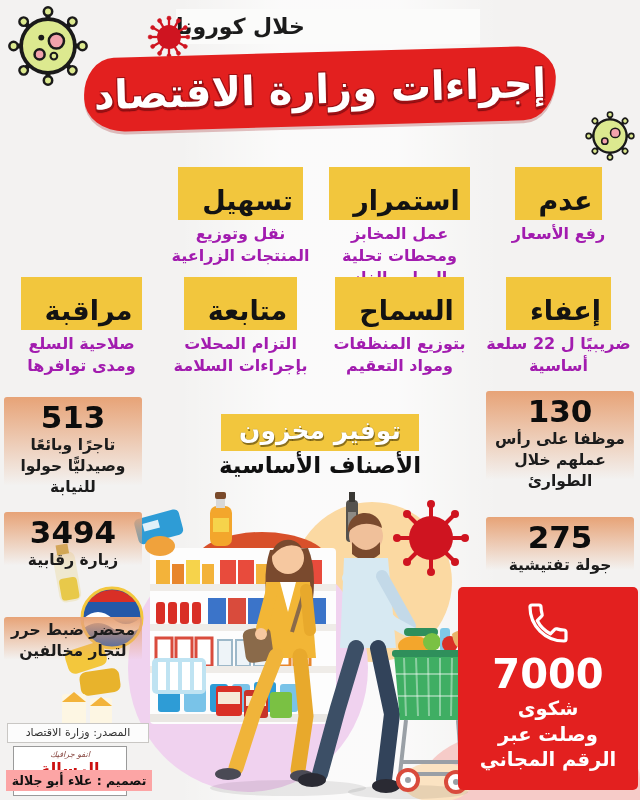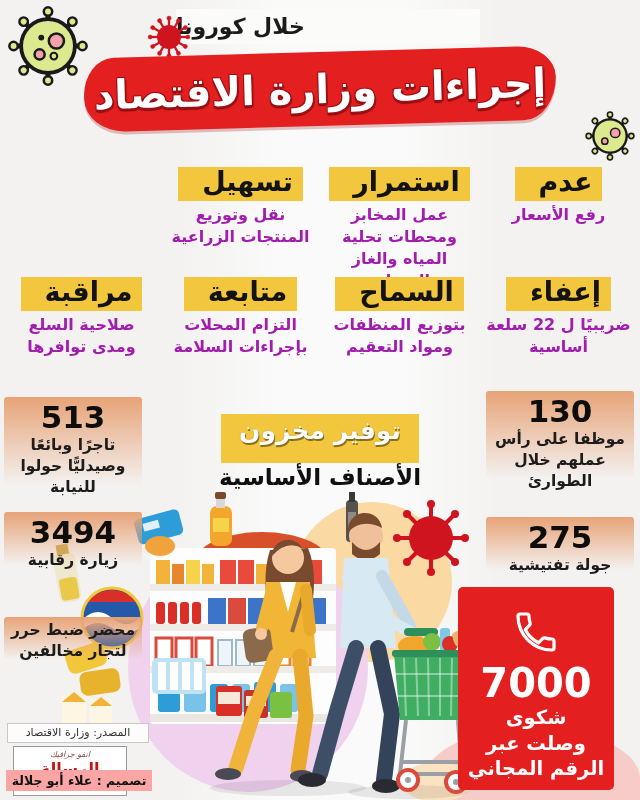--- a/index.html
+++ b/index.html
@@ -32,52 +32,52 @@
     white-space:nowrap;
   }
 
   
   .measure-row{left:6px;width:628px;display:grid;grid-template-columns:repeat(4,1fr);column-gap:8px;}
   .row1{top:167px;} .row2{top:277px;}
   .measure{text-align:center;}
   .kw{
     display:inline-block;background:#f2c63d;color:#131313;
     font-size:27px;font-weight:bold;line-height:1.12;
-    padding:0 10px 4px 24px;
+    padding:19px 10px 4px 24px;
   }
   .measure p{margin:3px 0 0;font-size:16px;font-weight:bold;color:#a21caf;line-height:1.38;}
 
   
   .stat{
     text-align:center;border-radius:3px;
     background:linear-gradient(180deg,#e7a377 0%,rgba(255,255,255,0) 82%);
     padding:3px 0 6px;
   }
   .stat-num{font-size:31px;font-weight:bold;color:#0d0d0d;line-height:1.12;}
   .stat-label{font-size:15.5px;font-weight:bold;color:#1c1c1c;line-height:1.38;}
   .st-l{left:4px;width:138px;}
   .st-r{left:486px;width:148px;}
   .s1{top:397px;} .s2{top:512px;} .s3{top:617px;}
   .r1{top:391px;} .r2{top:517px;}
 
   
   .center-head{left:198px;top:414px;width:244px;text-align:center;}
   .center-head .hl{
     display:inline-block;background:#f2c63d;color:#fff;
-    font-size:25px;font-weight:bold;padding:2px 18px 18px;
+    font-size:25px;font-weight:bold;padding:2px 18px 6px;
     text-shadow:1px 2px 0 rgba(60,45,0,.55),0 0 1px rgba(0,0,0,.4);
   }
   .center-head .sub{font-size:23px;font-weight:bold;color:#101010;margin-top:1px;line-height:1.2;}
 
   
   .blob-pink{left:425px;top:728px;width:215px;height:72px;background:#f6cbc8;border-radius:50% 50% 0 0/70% 70% 0 0;}
   .blob-peach{left:402px;top:762px;width:70px;height:40px;background:#fbe3c2;border-radius:50%;}
   .hotline{
-    left:458px;top:587px;width:156px;height:203px;background:#e3201f;border-radius:5px;
-    text-align:center;color:#fff;padding-top:21px;box-sizing:border-box;
+    left:458px;top:587px;width:180px;height:203px;background:#e3201f;border-radius:5px;
+    text-align:center;color:#fff;padding-top:12px;box-sizing:border-box;
   }
   .hotline .num{font-size:40px;font-weight:bold;line-height:1.08;margin-top:2px;}
   .hotline .line{display:block;font-size:19.5px;font-weight:bold;line-height:1.3;}
 
   
   .source-box{
     left:7px;top:723px;width:142px;height:20px;background:#fcfcfc;border:1px solid #c9c7c4;
     font-size:11px;color:#333;text-align:center;line-height:18px;box-sizing:border-box;
   }
   .logo-box{

